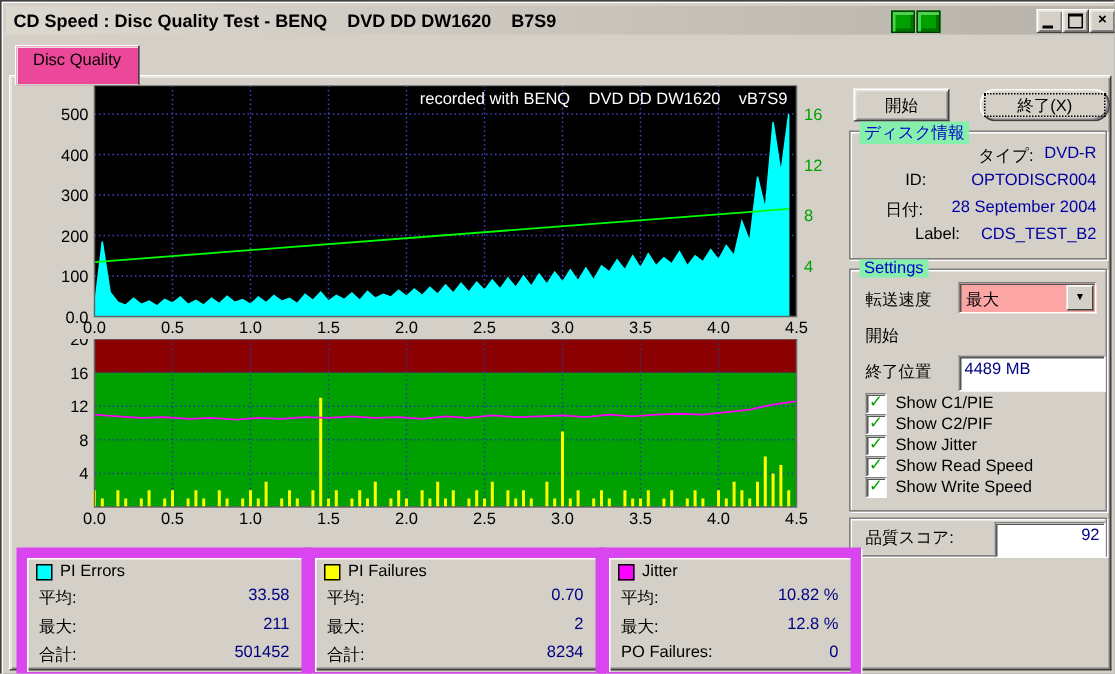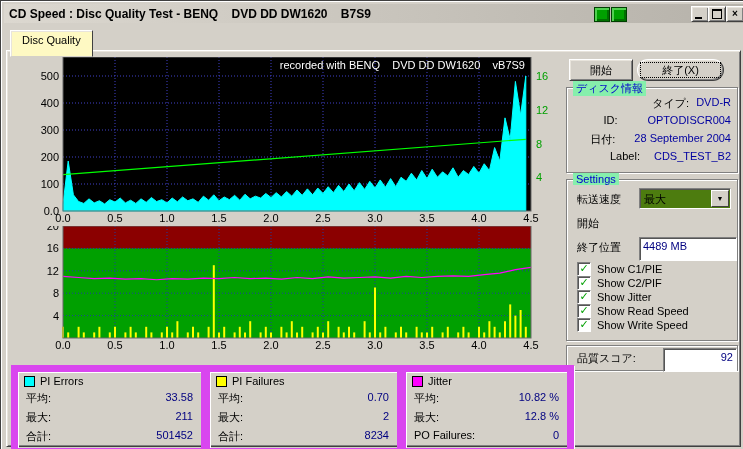--- a/index.html
+++ b/index.html
@@ -13,43 +13,43 @@
            box-shadow:inset 2px 2px 0 #50d050, inset -2px -2px 0 #007000;}
   .g1{left:590px}.g2{left:607px}
   .winbtn{position:absolute;top:2px;width:16px;height:14px;background:#d4d0c8;border:1px solid;
           border-color:#fff #404040 #404040 #fff;box-shadow:inset 1px 1px 0 #e8e4dc, inset -1px -1px 0 #808080;
           display:flex;align-items:center;justify-content:center;font-size:10px;font-weight:bold;line-height:1;}
   .btn-min{right:37px}.btn-max{right:20px}.btn-close{right:2px}
   .min-glyph{position:absolute;left:3px;bottom:2px;width:7px;height:2px;background:#000;}
   .max-glyph{width:8px;height:7px;border:1px solid #000;border-top-width:2px;}
   .panel{position:absolute;left:5px;top:49px;width:733px;height:395px;background:#d4d0c8;border:1px solid;
          border-color:#fff #404040 #404040 #fff;box-shadow:inset 1px 1px 0 #e8e4dc, inset -1px -1px 0 #808080;}
-  .tab{position:absolute;left:9px;top:29px;height:22px;padding:3px 11px 0;background:#fef9c3;border:1px solid;
+  .tab{position:absolute;left:9px;top:29px;height:22px;padding:3px 11px 0;background:#ec4899;border:1px solid;
        border-color:#fff #404040 #d4d0c8 #fff;box-shadow:inset 1px 1px 0 #e8e4dc;}
   #chart1{position:absolute;left:28px;top:56px;}
   #chart2{position:absolute;left:28px;top:225px;}
   .btn{position:absolute;height:20px;background:#d4d0c8;border:1px solid;border-color:#fff #404040 #404040 #fff;
        box-shadow:inset 1px 1px 0 #e8e4dc, inset -1px -1px 0 #808080;display:flex;align-items:center;justify-content:center;}
   .btn-start{left:568px;top:58px;width:62px;}
-  .btn-exit{left:636px;top:58px;width:85px;border-radius:11px;}
+  .btn-exit{left:652px;top:58px;width:85px;border-radius:11px;}
   .btn-exit:after{content:"";position:absolute;inset:2px;border:1px dotted #000;}
   .group{position:absolute;left:565px;width:170px;border:1px solid #808080;
          box-shadow:inset 1px 1px 0 #fff, 1px 1px 0 #fff;}
   .group-title{position:absolute;top:-7px;left:6px;background:#86efac;padding:0 3px;color:#0000cc;white-space:nowrap;}
   .g-disc{top:86px;height:84px}
   .g-set{top:178px;height:160px}
   .g-quality{top:344px;height:24px}
   .g-status{top:374px;height:66px}
   .di-row{position:absolute;left:10px;right:6px;display:flex;white-space:nowrap;justify-content:flex-end;}
   .di-0{top:8px}.di-1{top:26px}.di-2{top:44px}.di-3{top:62px}
   .di-label{width:44px;flex:none;}
   .di-value{color:#0000a0;overflow:hidden;}
   .glabel{position:absolute;left:10px;white-space:nowrap;}
   .l-ts{top:12px}.l-start{top:36px}.l-end{top:60px}
-  .combo{position:absolute;left:72px;top:8px;width:90px;height:19px;background:#4d7c0f;border:1px solid;
+  .combo{position:absolute;left:72px;top:8px;width:90px;height:19px;background:#fca5a5;border:1px solid;
          border-color:#808080 #fff #fff #808080;box-shadow:inset 1px 1px 0 #555;}
   .combo-text{position:absolute;left:4px;top:3px;color:#000;}
   .combo-btn{position:absolute;right:1px;top:1px;width:16px;height:15px;background:#d4d0c8;border:1px solid;
              border-color:#fff #404040 #404040 #fff;display:flex;align-items:center;justify-content:center;font-size:7px;}
   .fld{position:absolute;height:18px;background:#fff;border:1px solid;border-color:#808080 #fff #fff #808080;
        box-shadow:inset 1px 1px 0 #555;padding:2px 3px;color:#000080;white-space:nowrap;overflow:hidden;}
   .f-start{left:72px;top:33px;width:90px}
   .f-end{left:72px;top:57px;width:90px}
   .f-quality{left:96px;top:2px;width:66px;text-align:right;}
   .cb-row{position:absolute;left:10px;display:flex;align-items:center;gap:6px;white-space:nowrap;}

